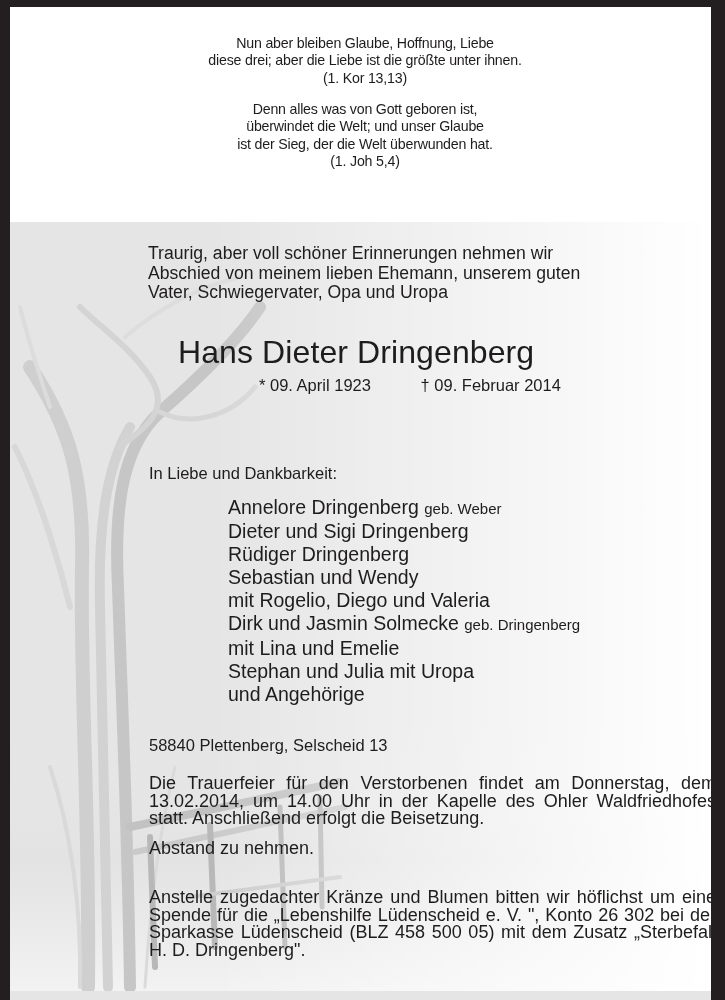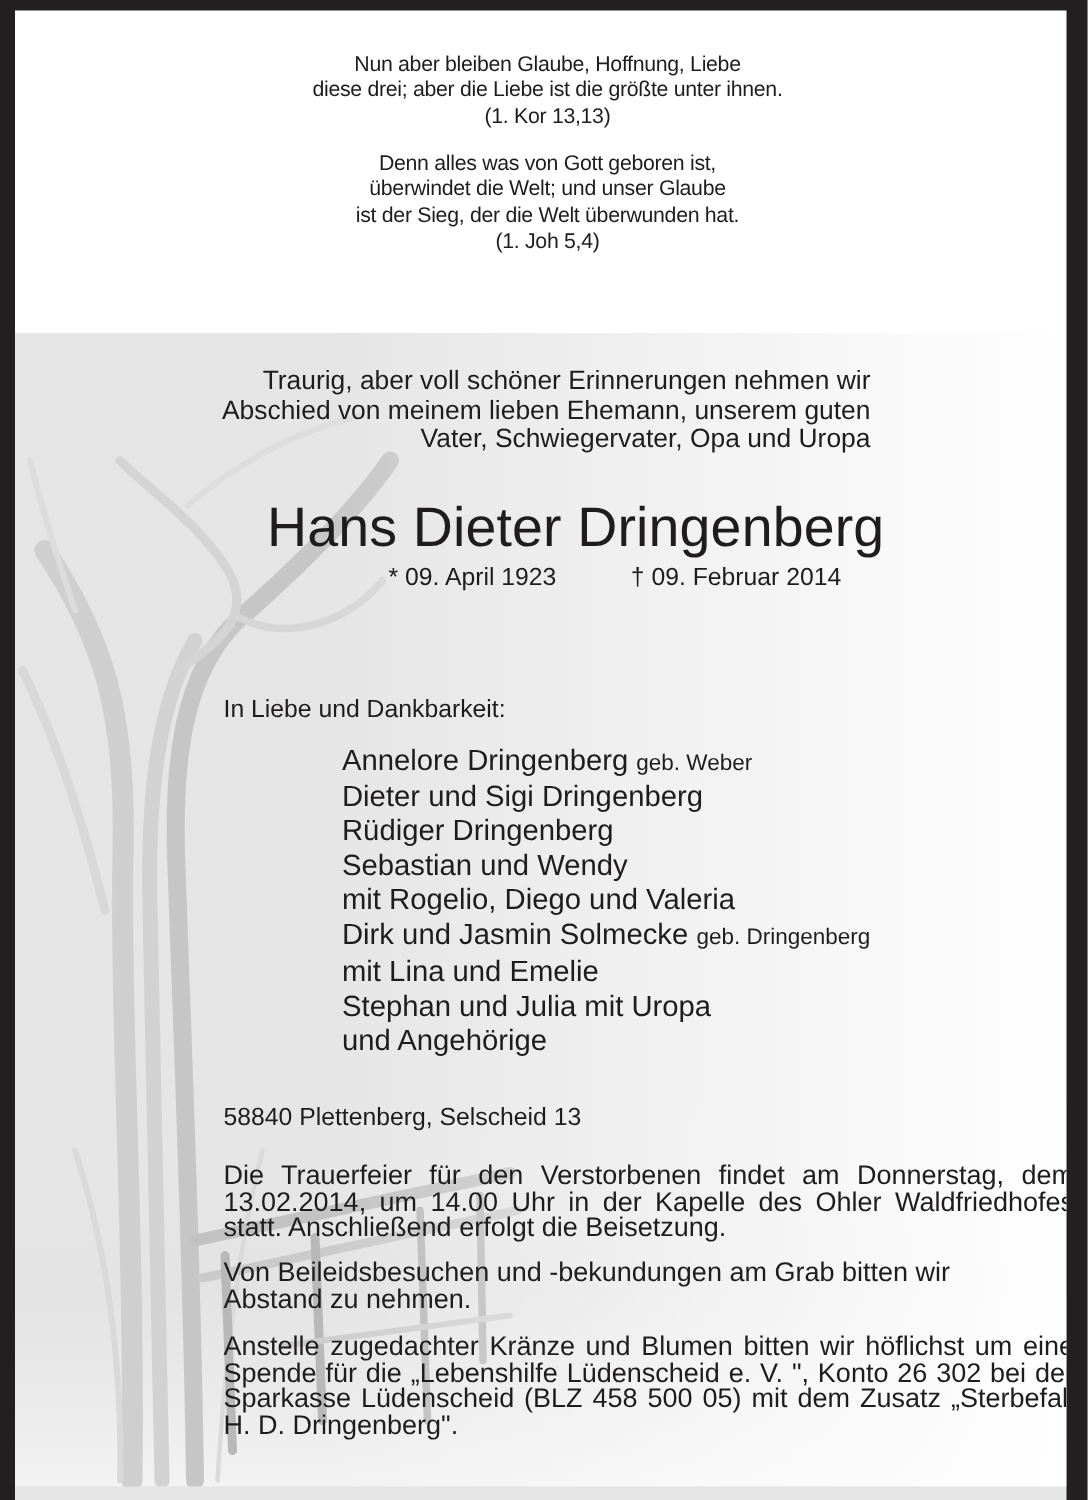--- a/index.html
+++ b/index.html
@@ -12,23 +12,23 @@
     background: #e5e5e5; overflow: hidden;
   }
   .art { position: absolute; left: 0; top: 0; width: 701px; height: 984px; z-index: 0; }
   .verse {
     position: absolute; left: 155px; width: 400px; text-align: center;
     font-size: 14.2px; line-height: 17.4px; z-index: 2; font-stretch: condensed; letter-spacing: -0.2px;
   }
   .verse p { margin: 0; }
   .v1 { top: 28px; }
   .v2 { top: 94px; }
-  .intro { position: absolute; left: 138px; top: 237px; font-size: 17.6px; line-height: 19.6px; z-index: 2; text-align: right; }
+  .intro { position: absolute; left: 138px; top: 237px; font-size: 17.6px; line-height: 19.6px; z-index: 2; }
   .intro p { margin: 0; }
-  .name { position: absolute; left: 168px; top: 318px; font-size: 37px; line-height: 54px; z-index: 2; letter-spacing: 0.1px; }
+  .name { position: absolute; left: 168px; top: 318px; font-size: 32px; line-height: 54px; z-index: 2; letter-spacing: 0.1px; }
   .dates { position: absolute; left: 249px; top: 369px; font-size: 16.5px; z-index: 2; white-space: nowrap; }
   .dates .death { margin-left: 45px; }
   .thanks { position: absolute; left: 139px; top: 457px; font-size: 16.5px; z-index: 2; }
   .family { position: absolute; left: 218px; top: 489px; font-size: 19.5px; line-height: 23.1px; z-index: 2; }
   .family .row { white-space: nowrap; }
   .family .small { font-size: 15px; }
   .address { position: absolute; left: 139px; top: 729px; font-size: 16.5px; z-index: 2; }
   .para { position: absolute; left: 139px; width: 567px; font-size: 18px; line-height: 17.6px; z-index: 2; text-align: justify; }
   .para p { margin: 0; }
   .p1 { top: 768px; }
@@ -126,21 +126,20 @@
 
   <div class="address">58840 Plettenberg, Selscheid 13</div>
 
   <div class="para p1">
     <p class="justify-last">Die Trauerfeier für den Verstorbenen findet am Donnerstag, dem</p>
     <p class="justify-last">13.02.2014, um 14.00 Uhr in der Kapelle des Ohler Waldfriedhofes</p>
     <p>statt. Anschließend erfolgt die Beisetzung.</p>
   </div>
 
   <div class="para p2">
-    <p>Von Beileidsbesuchen und -bekundungen am Grab bitten wir</p>
     <p>Abstand zu nehmen.</p>
   </div>
 
   <div class="para p3">
     <p class="justify-last">Anstelle zugedachter Kränze und Blumen bitten wir höflichst um eine</p>
     <p class="justify-last">Spende für die „Lebenshilfe Lüdenscheid e. V. ", Konto 26 302 bei der</p>
     <p class="justify-last">Sparkasse Lüdenscheid (BLZ 458 500 05) mit dem Zusatz „Sterbefall</p>
     <p>H. D. Dringenberg".</p>
   </div>
 

